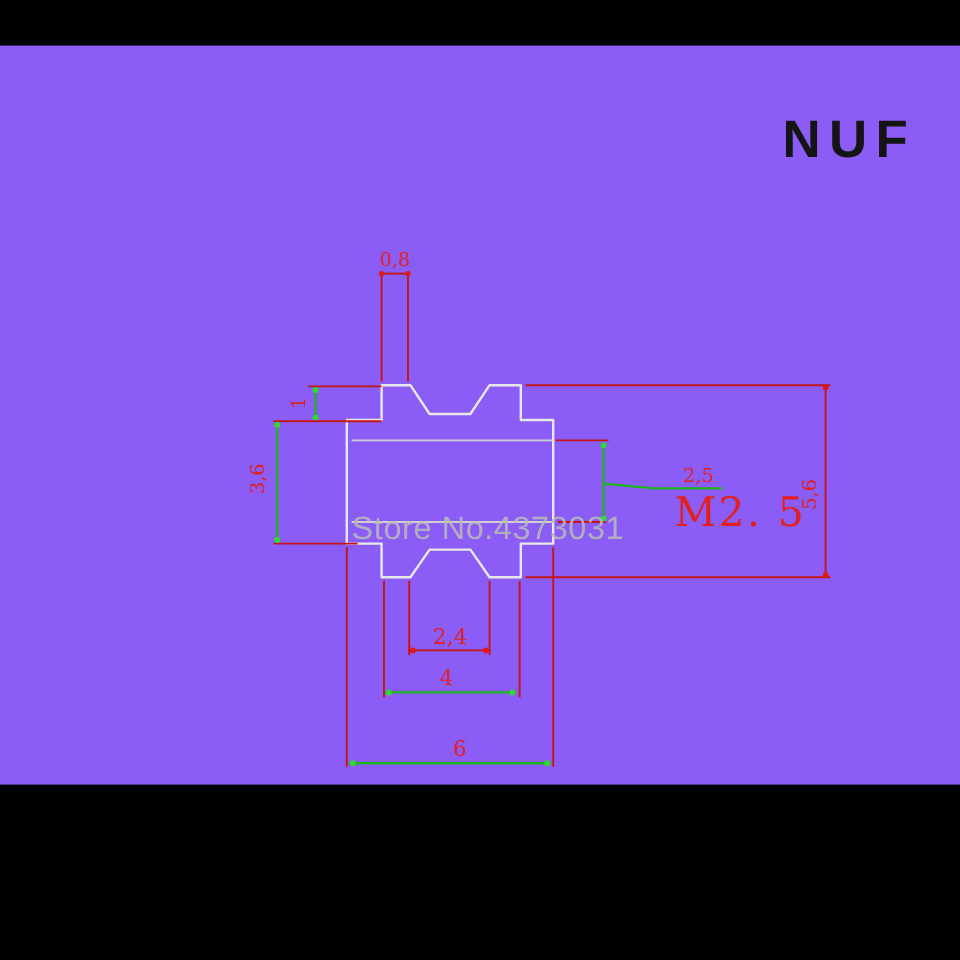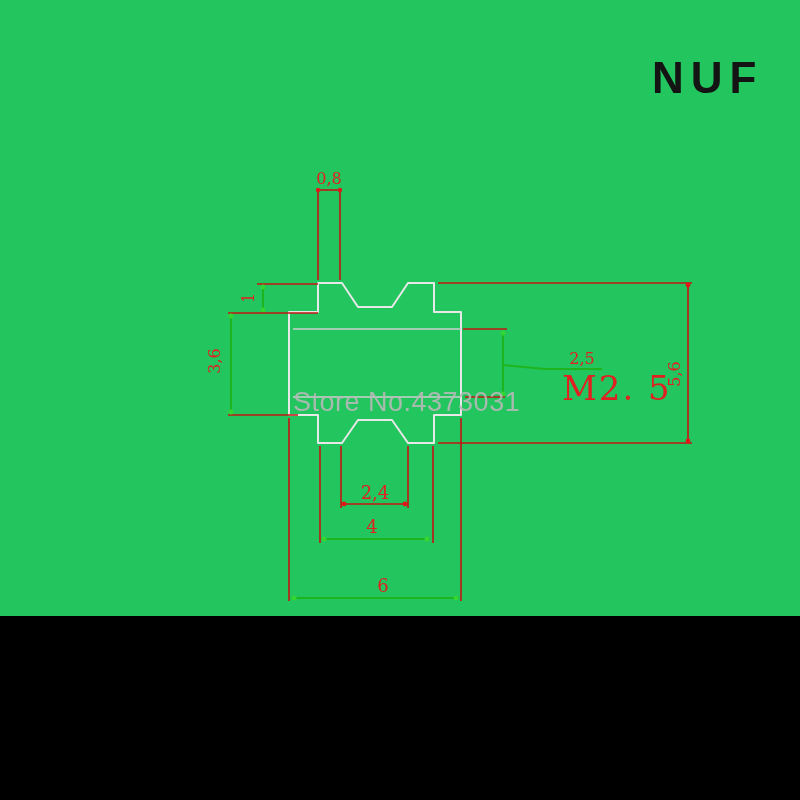--- a/index.html
+++ b/index.html
@@ -4,23 +4,24 @@
 <style>
   html, body {
     margin: 0;
     padding: 0;
     background: #000;
   }
   .canvas {
     position: relative;
     width: 800px;
     height: 616px;
-    background: #22c55e;
+    background: #8b5cf6;
     overflow: hidden;
     font-family: "Liberation Sans", sans-serif;
+    margin-top: 38px;
   }
   svg { display: block; }
   .outline {
     fill: none;
     stroke: #e8e8e8;
     stroke-width: 2;
     stroke-linejoin: round;
   }
   .boreline {
     stroke: #cfcfcf;

